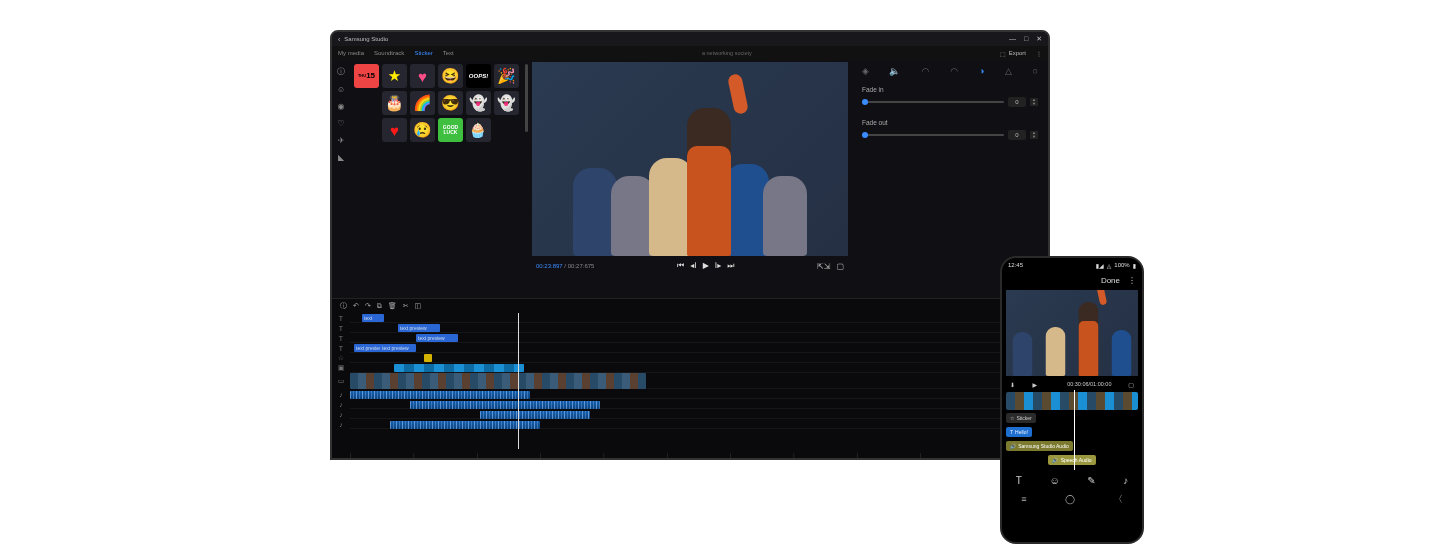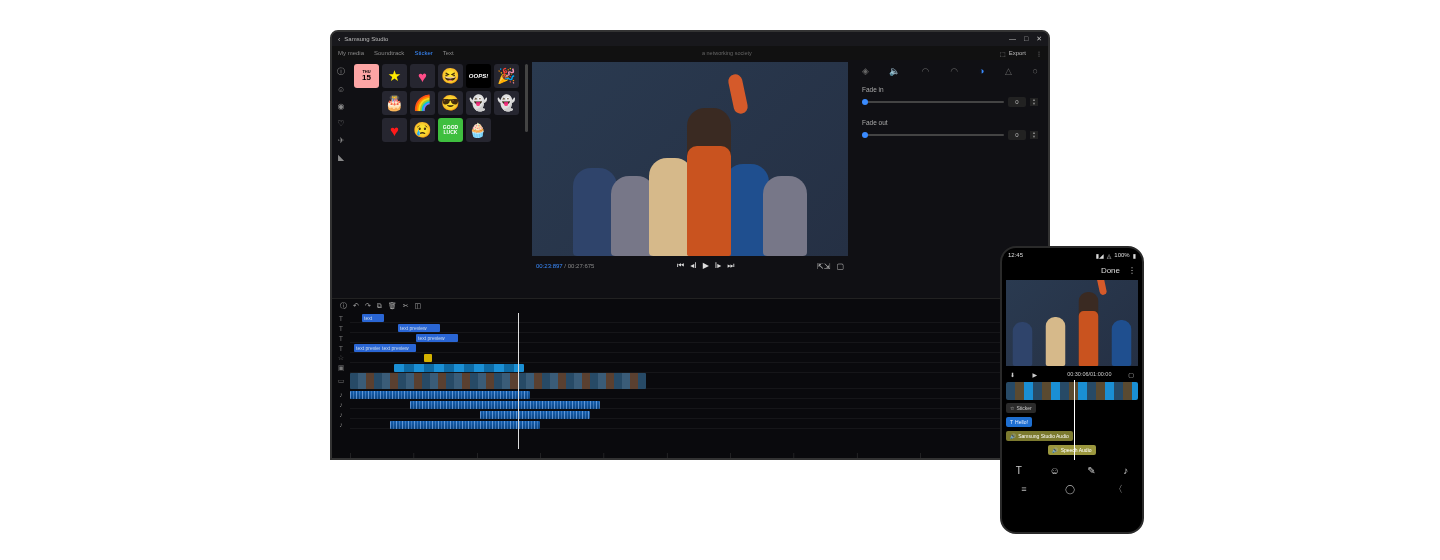--- a/index.html
+++ b/index.html
@@ -28,21 +28,21 @@
 
 .workspace { height: 238px; display: flex; background: #101014; }
 
 
 .sticker-panel { width: 196px; display: flex; }
 .tooltrip { width: 18px; display: flex; flex-direction: column; align-items: center; gap: 8px; padding-top: 6px; color: #888; font-size: 8px; }
 .tooltrip span { cursor: pointer; }
 .sticker-grid { flex: 1; padding: 4px; position: relative; }
 .sticker-row { display: flex; gap: 3px; margin-bottom: 3px; }
 .sticker { width: 25px; height: 24px; background: #262630; border-radius: 3px; display: flex; align-items: center; justify-content: center; font-size: 15px; cursor: grab; }
-.sticker.cal { background: #fca5a5; color: #000; font-size: 8px; font-weight: 700; flex-direction: column; line-height: 1; }
+.sticker.cal { background: #ef4444; color: #000; font-size: 8px; font-weight: 700; line-height: 1; }
 .sticker.star { color: #ffea00; }
 .sticker.heart-pink { color: #ff4d88; }
 .sticker.laugh { color: #ffcc00; }
 .sticker.oops { background: #000; color: #fff; font-size: 6px; font-style: italic; font-weight: 700; }
 .sticker.confetti { font-size: 15px; }
 .sticker.cake { color: #ffb380; }
 .sticker.rainbow { font-size: 15px; }
 .sticker.shades { color: #ffcc00; }
 .sticker.ghost { color: #eee; }
 .sticker.ghost2 { color: #ccc; }
@@ -97,21 +97,21 @@
 .clip-text { position: absolute; top: 1px; height: 8px; background: #2a66d4; border-radius: 1px; font-size: 5px; color: #cde; padding: 0 2px; line-height: 8px; overflow: hidden; cursor: pointer; }
 .clip-video { position: absolute; top: 0; height: 16px; background: repeating-linear-gradient(90deg, #274a66 0 8px, #3a5c78 8px 16px, #5a4030 16px 24px); border-radius: 1px; cursor: pointer; }
 .clip-video.overlay { background: repeating-linear-gradient(90deg, #1a8fd4 0 10px, #0e6aa3 10px 20px); }
 .clip-audio { position: absolute; top: 2px; height: 8px; background: linear-gradient(#1560b0, #0c4480); border-radius: 1px; cursor: pointer; overflow: hidden; }
 .clip-audio::before { content: ""; position: absolute; inset: 0;
   background: repeating-linear-gradient(90deg, rgba(160,200,255,.55) 0 1px, transparent 1px 3px, rgba(160,200,255,.3) 3px 4px, transparent 4px 6px); }
 .playhead { position: absolute; top: 0; bottom: 0; left: 186px; width: 1px; background: #ddd; z-index: 5; }
 .ruler { height: 12px; display: flex; align-items: center; color: #444; font-size: 5px; padding-left: 18px; gap: 62px; }
 
 
-.phone { position: absolute; left: 1000px; top: 246px; width: 144px; height: 288px; background: #000; border: 2px solid #2a2a2a; border-radius: 16px; overflow: hidden; color: #ddd; }
+.phone { position: absolute; left: 1000px; top: 256px; width: 144px; height: 288px; background: #000; border: 2px solid #2a2a2a; border-radius: 16px; overflow: hidden; color: #ddd; }
 .ph-status { height: 14px; display: flex; align-items: center; justify-content: space-between; font-size: 6px; padding: 0 6px; }
 .ph-status .icons { display: flex; gap: 3px; }
 .ph-topbar { height: 16px; display: flex; align-items: center; justify-content: flex-end; gap: 8px; font-size: 8px; padding: 0 6px; }
 .ph-preview { height: 86px; margin: 2px 4px; background: linear-gradient(135deg, #2a3a50, #253044); position: relative; overflow: hidden; }
 .ph-preview .aud .person { transform: scale(.5); transform-origin: bottom center; }
 .ph-playrow { height: 12px; display: flex; align-items: center; justify-content: center; gap: 30px; font-size: 6px; color: #ccc; }
 .ph-playrow .dl { position: absolute; left: 8px; }
 .ph-playrow .sq { position: absolute; right: 8px; }
 .ph-playrow .time { font-size: 5.5px; }
 .ph-timeline { padding: 2px 0; position: relative; }

